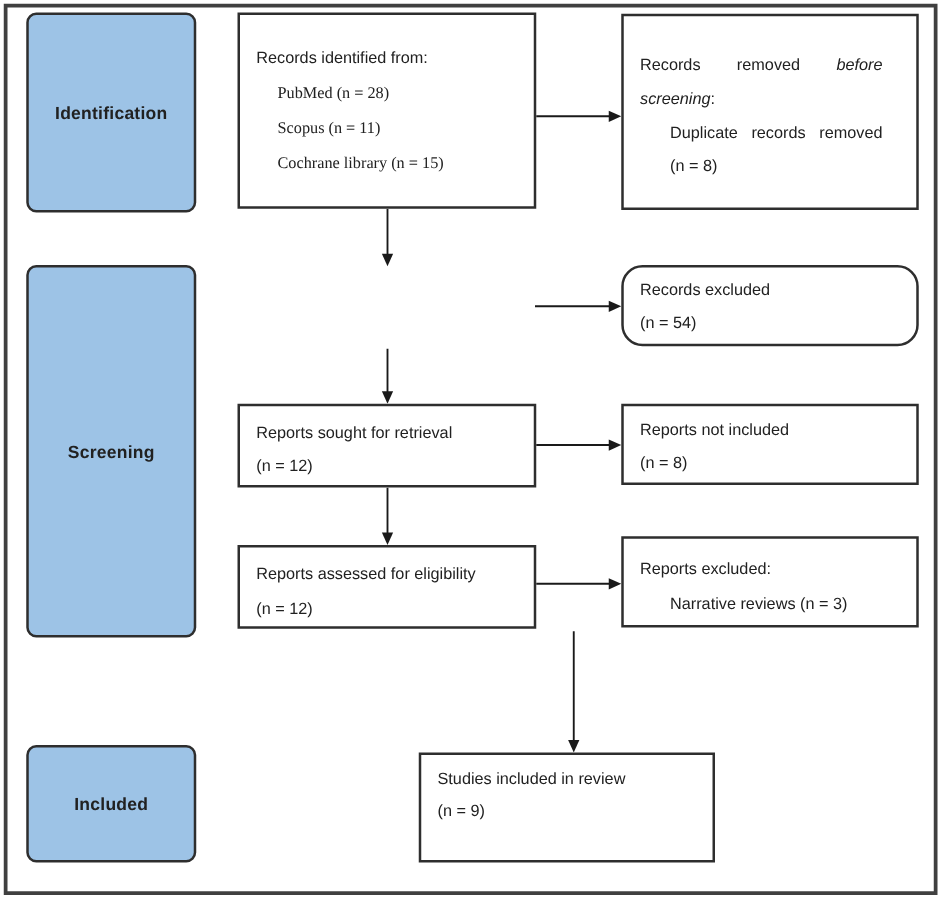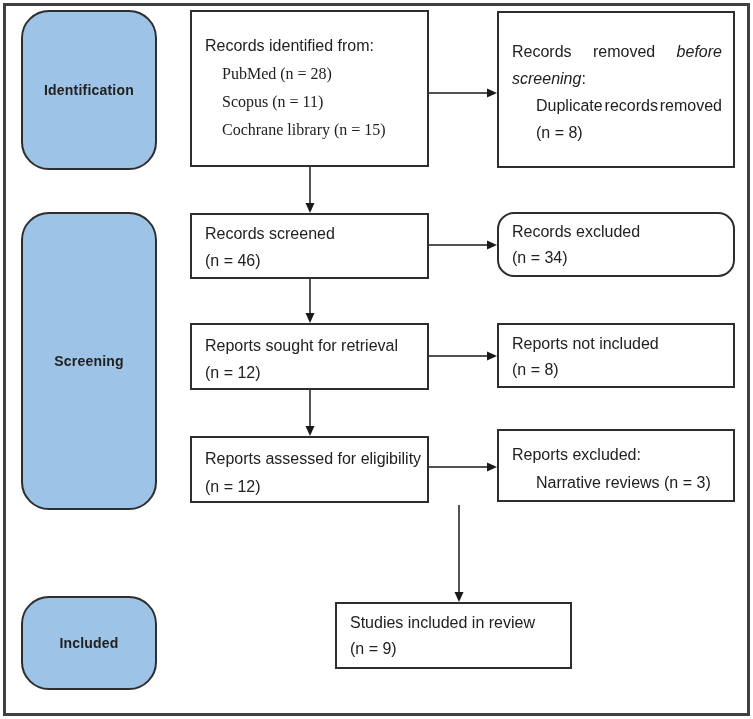--- a/index.html
+++ b/index.html
@@ -11,48 +11,48 @@
   .canvas { position: absolute; inset: 0; }
   .frame {
     position: absolute; left: 3px; top: 3px; width: 747px; height: 713px;
     border: 3px solid var(--frame, #404040); box-sizing: border-box;
   }
   .arrows { position: absolute; left: 0; top: 0; width: 753px; height: 719px; }
   .stage {
     position: absolute; left: 21px; width: 136px;
     background: var(--stage-fill, #9DC3E6);
     border: 2px solid var(--border, #2e2e2e);
-    border-radius: 28px; box-sizing: border-box;
+    border-radius: 8px; box-sizing: border-box;
     display: flex; align-items: center; justify-content: center;
     font-weight: bold; font-size: 14px; letter-spacing: 0.2px;
   }
   .box {
     position: absolute; background: #ffffff;
     border: 2px solid var(--border, #2e2e2e);
-    box-sizing: border-box; font-size: 16px;
-    padding-left: 13px; padding-right: 11px;
+    box-sizing: border-box; font-size: 13px;
+    padding-left: 13px; padding-right: 27px;
   }
   .mid { left: 190px; width: 239px; }
   .rgt { left: 497px; width: 238px; }
   .line { line-height: 27px; white-space: nowrap; }
   .lh28 .line { line-height: 28px; }
   .lh26 .line { line-height: 26px; }
   .ind17 { padding-left: 17px; font-family: Liberation Serif, serif; }
   .ind24 { padding-left: 24px; }
   .jline { display: flex; justify-content: space-between; line-height: 27px; }
   .it { font-style: italic; }
   .box-a { top: 10px;  height: 157px; padding-top: 20px; }
   .box-b { top: 213px; height: 66px;  padding-top: 5px; }
   .box-c { top: 323px; height: 67px;  padding-top: 7px; }
   .box-d { top: 436px; height: 67px;  padding-top: 7px; }
   .box-e { top: 11px;  height: 157px; padding-top: 25px; }
   .box-f { top: 212px; height: 65px;  padding-top: 5px; border-radius: 17px; }
   .box-g { top: 323px; height: 65px;  padding-top: 6px; }
   .box-h { top: 429px; height: 73px;  padding-top: 10px; }
-  .box-i { left: 335px; top: 602px; width: 237px; height: 67px; padding-top: 6px; }
+  .box-i { left: 335px; top: 602px; width: 237px; height: 88px; padding-top: 6px; }
   .st-identification { top: 10px;  height: 160px; }
   .st-screening      { top: 212px; height: 298px; }
   .st-included       { top: 596px; height: 94px; }
 </style>
 </head>
 <body>
 
 <div class="canvas">
 
   <div class="frame"></div>
@@ -119,28 +119,24 @@
       <span class="it">screening</span><span>:</span>
     </div>
     <div class="jline ind24">
       <span>Duplicate</span>
       <span>records</span>
       <span>removed</span>
     </div>
     <div class="line ind24">(n = 8)</div>
   </div>
 
-  <div class="box mid box-b">
-    <div class="line">Records screened</div>
-    <div class="line">(n = 46)</div>
-  </div>
 
   <div class="box rgt box-f lh26">
     <div class="line">Records excluded</div>
-    <div class="line">(n = 34)</div>
+    <div class="line">(n = 54)</div>
   </div>
 
   <div class="box mid box-c">
     <div class="line">Reports sought for retrieval</div>
     <div class="line">(n = 12)</div>
   </div>
 
   <div class="box rgt box-g lh26">
     <div class="line">Reports not included</div>
     <div class="line">(n = 8)</div>

